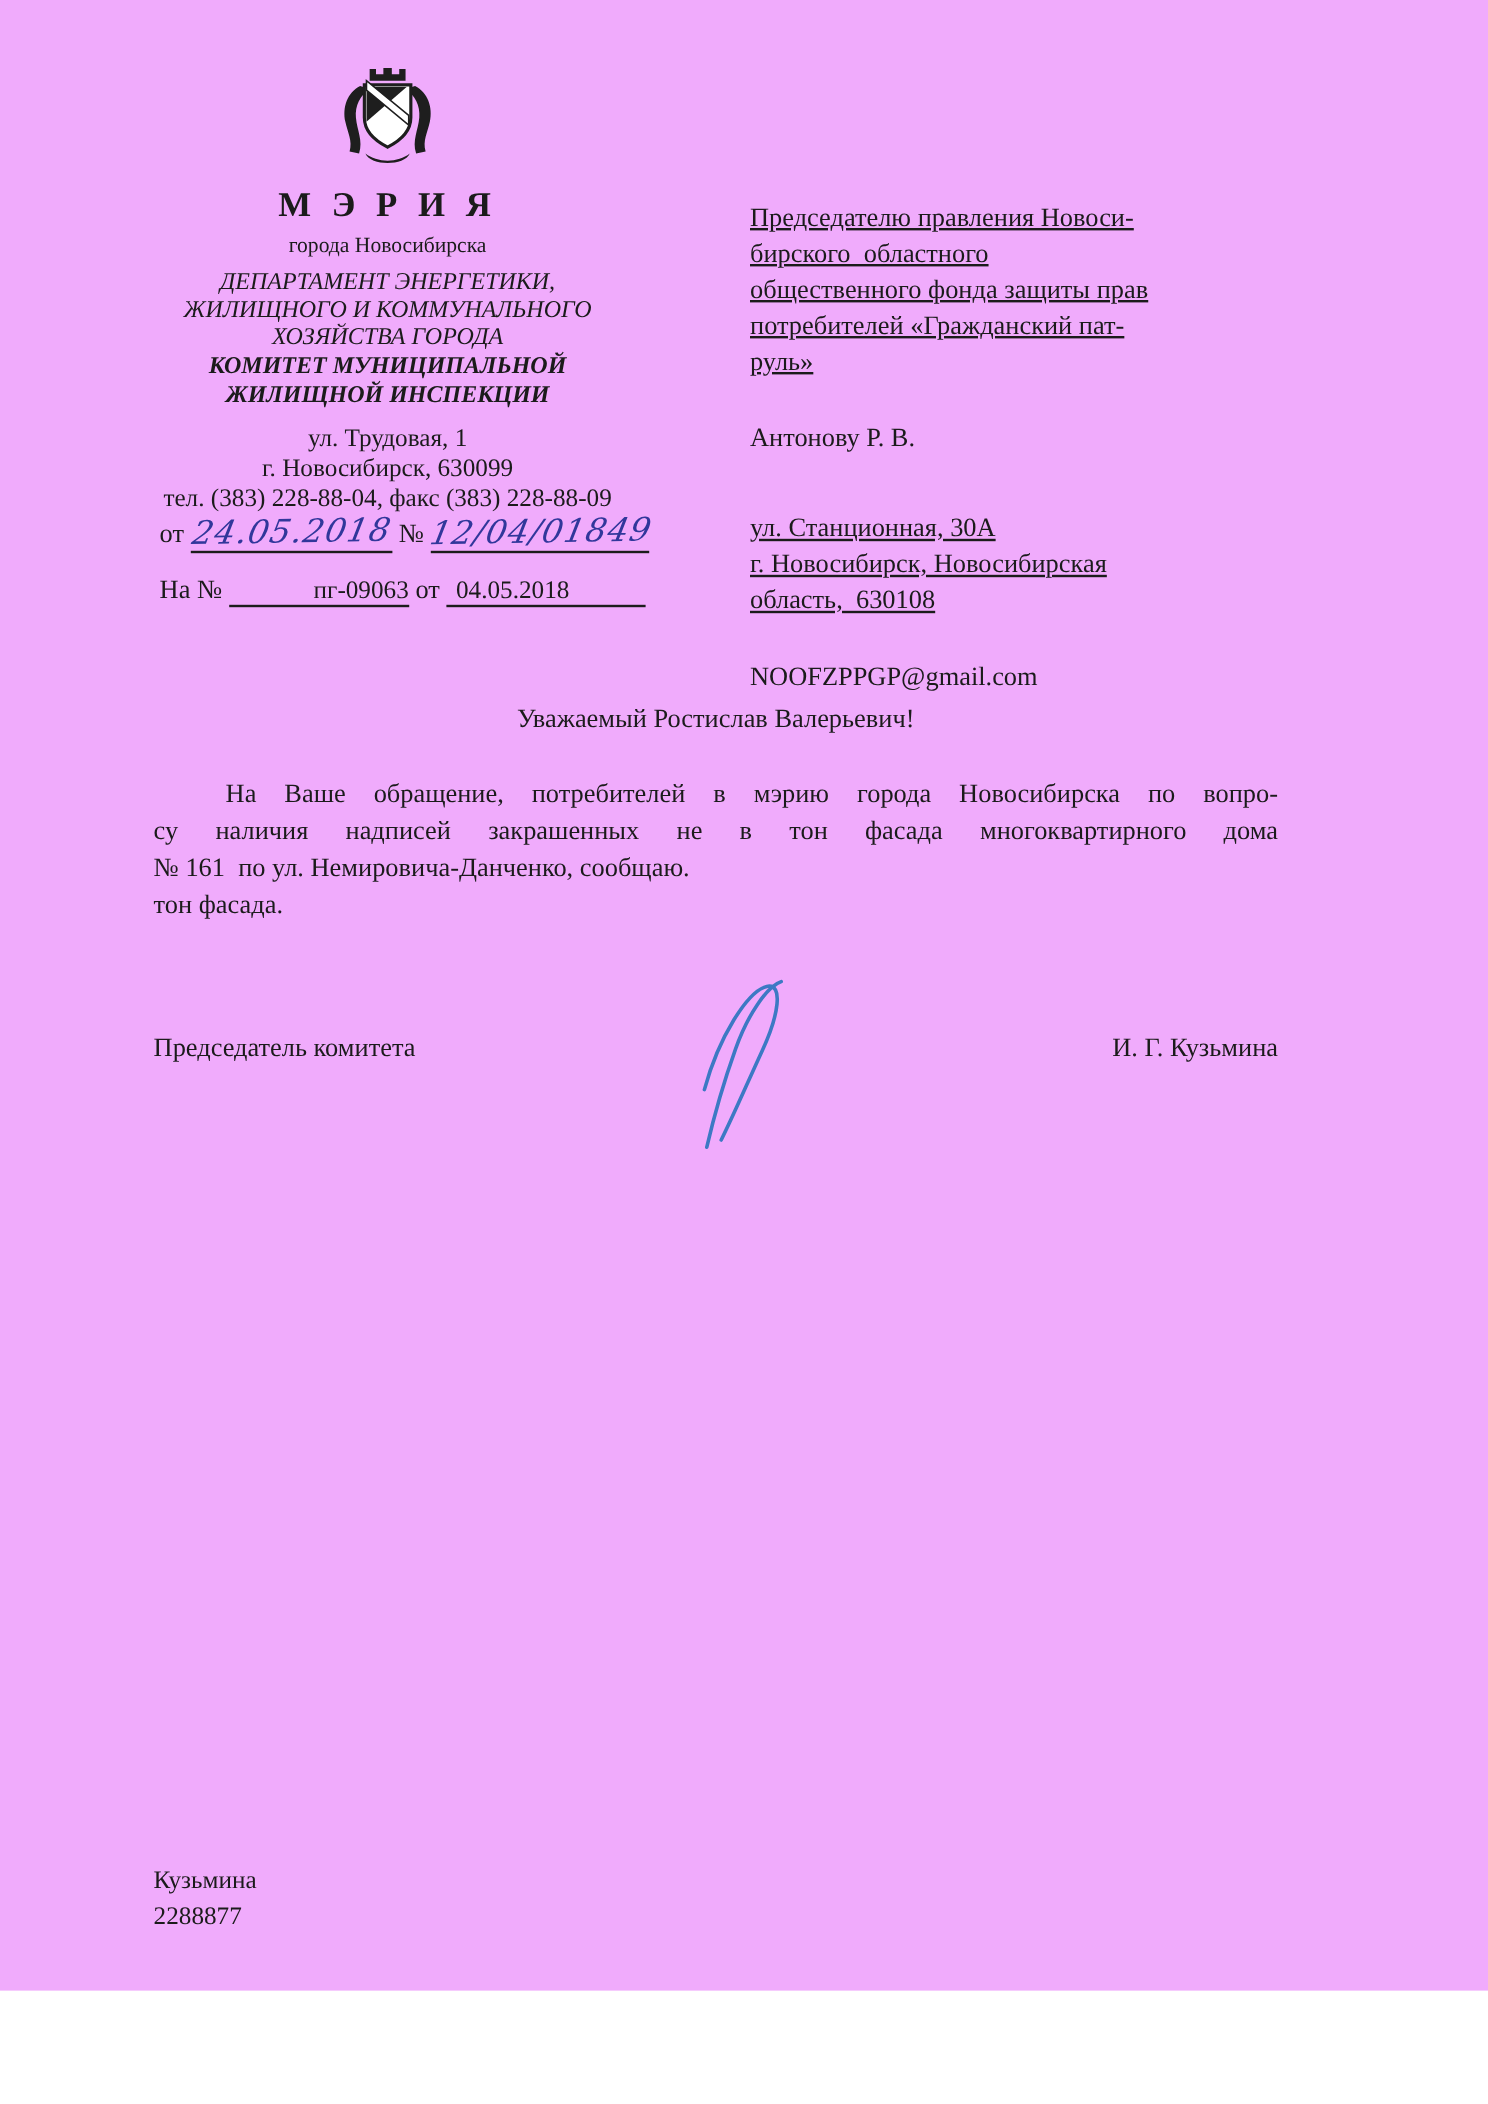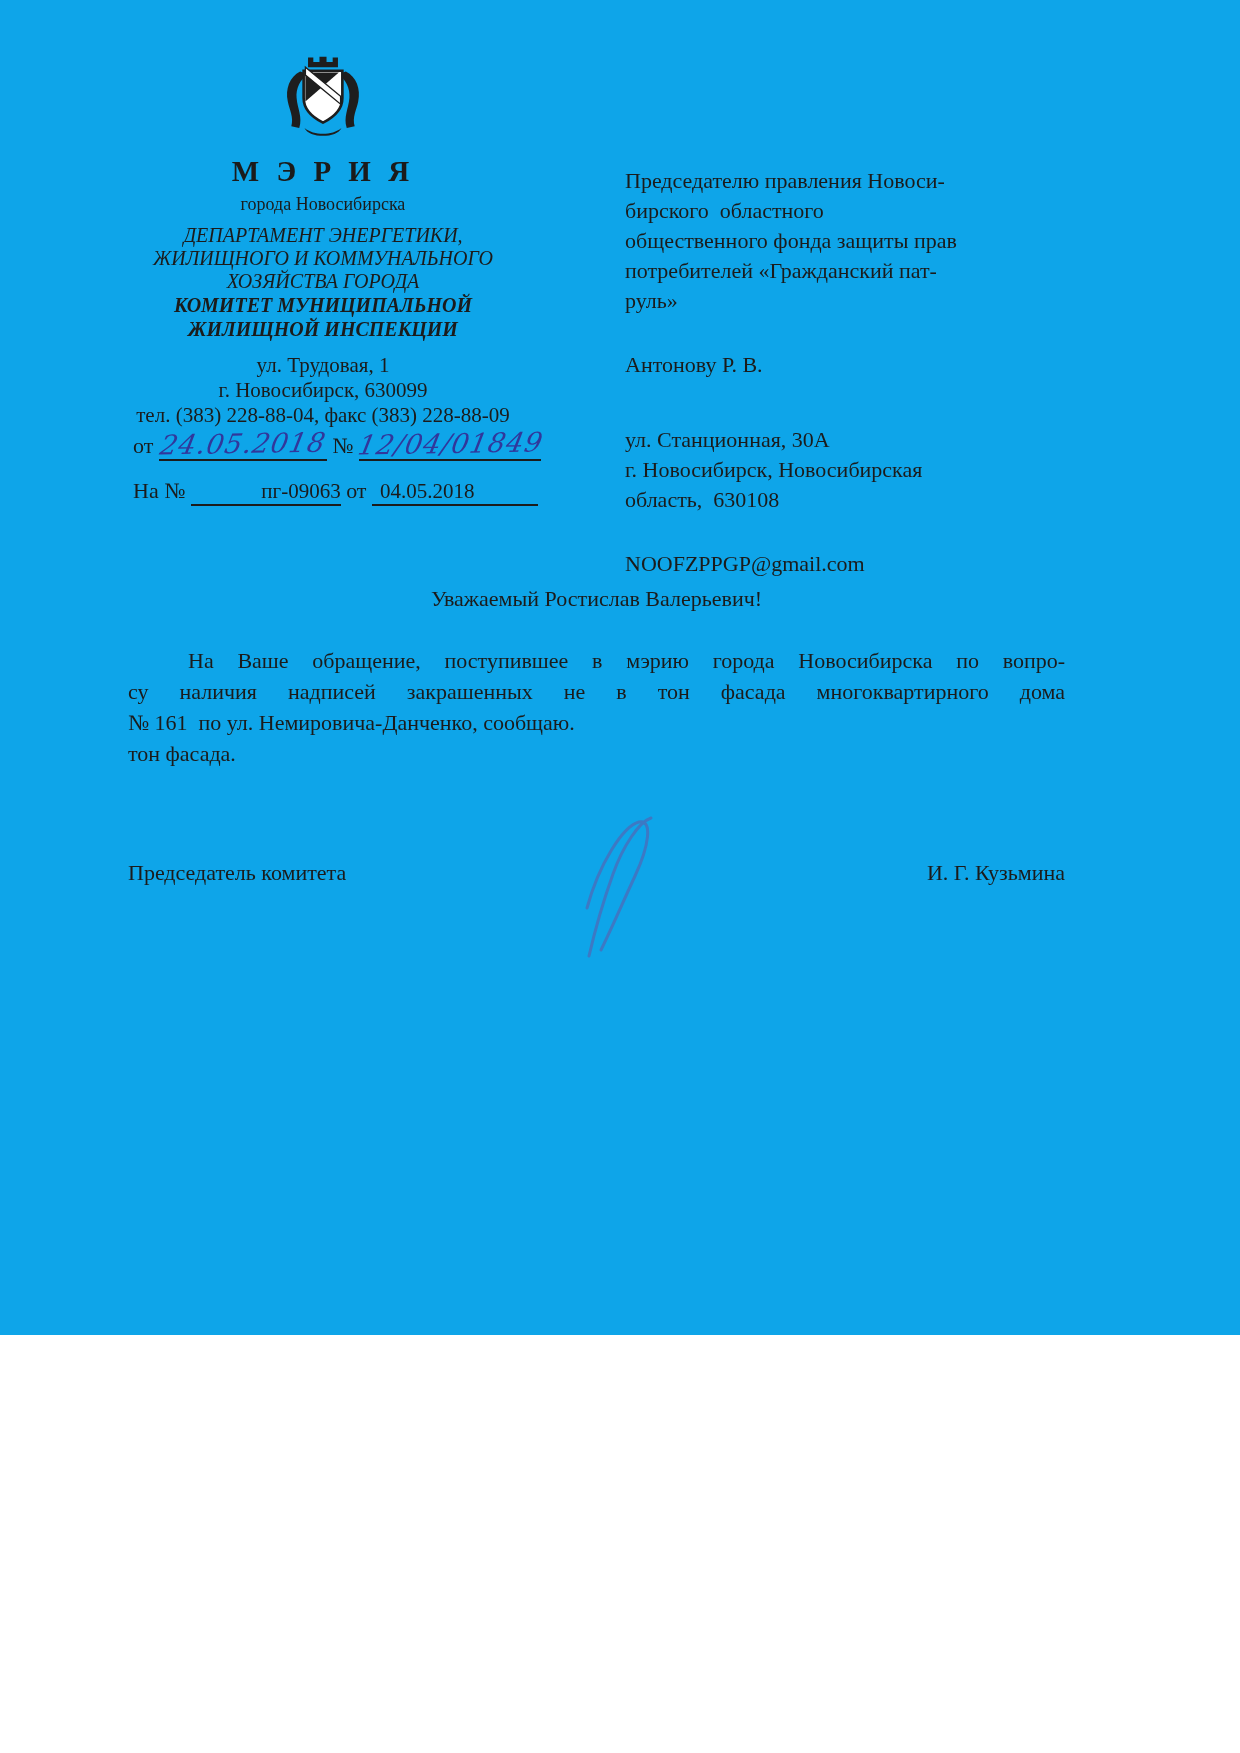--- a/index.html
+++ b/index.html
@@ -3,22 +3,22 @@
 <meta charset="utf-8">
 <style>
   html, body {
     margin: 0;
     padding: 0;
     background: #ffffff;
   }
   .page {
     position: relative;
     width: 1240px;
-    height: 1335px;
-    background: #0ea5e9;
+    height: 1659px;
+    background: #f0abfc;
     color: #1b1b1b;
     font-family: "Liberation Serif", "DejaVu Serif", serif;
     overflow: hidden;
   }
   
   .letterhead {
     position: absolute;
     left: 118px;
     top: 52px;
     width: 410px;
@@ -91,20 +91,21 @@
   .recipient {
     position: absolute;
     left: 625px;
     top: 166px;
     width: 460px;
     font-size: 22px;
   }
   .rcp-line {
     line-height: 30px;
     white-space: pre-wrap;
+    text-decoration: underline;
   }
   .rcp-person { margin-top: 34px; line-height: 30px; }
   .rcp-address { margin-top: 45px; }
   .rcp-email { margin-top: 34px; line-height: 30px; }
   
   .salutation {
     position: absolute;
     left: 128px;
     top: 586px;
     width: 937px;
@@ -222,21 +223,21 @@
       <div class="rcp-line">ул. Станционная, 30А</div>
       <div class="rcp-line">г. Новосибирск, Новосибирская</div>
       <div class="rcp-line">область,  630108</div>
     </div>
     <div class="rcp-email">NOOFZPPGP@gmail.com</div>
   </div>
 
   <div class="salutation">Уважаемый Ростислав Валерьевич!</div>
 
   <div class="body-text">
-    <div class="b-line jl indent">На Ваше обращение, поступившее в  мэрию города Новосибирска по вопро-</div>
+    <div class="b-line jl indent">На Ваше обращение, потребителей в  мэрию города Новосибирска по вопро-</div>
     <div class="b-line jl">су наличия  надписей  закрашенных  не  в  тон  фасада  многоквартирного дома</div>
     <div class="b-line">№ 161  по ул. Немировича-Данченко, сообщаю.</div>
     <div class="b-line">тон фасада.</div>
   </div>
 
   <div class="sig-title">Председатель комитета</div>
   <svg class="sig-scribble" width="150" height="150" viewBox="0 0 110 150" aria-hidden="true">
     <g fill="none" stroke="#3d79c4" stroke-width="3" stroke-linecap="round">
       <path d="M 86 6 C 74 10 58 34 48 62 C 38 90 30 118 24 144"></path>
       <path d="M 22 96 C 34 52 58 14 74 10 C 88 7 84 34 70 64 C 58 90 46 118 36 138"></path>

